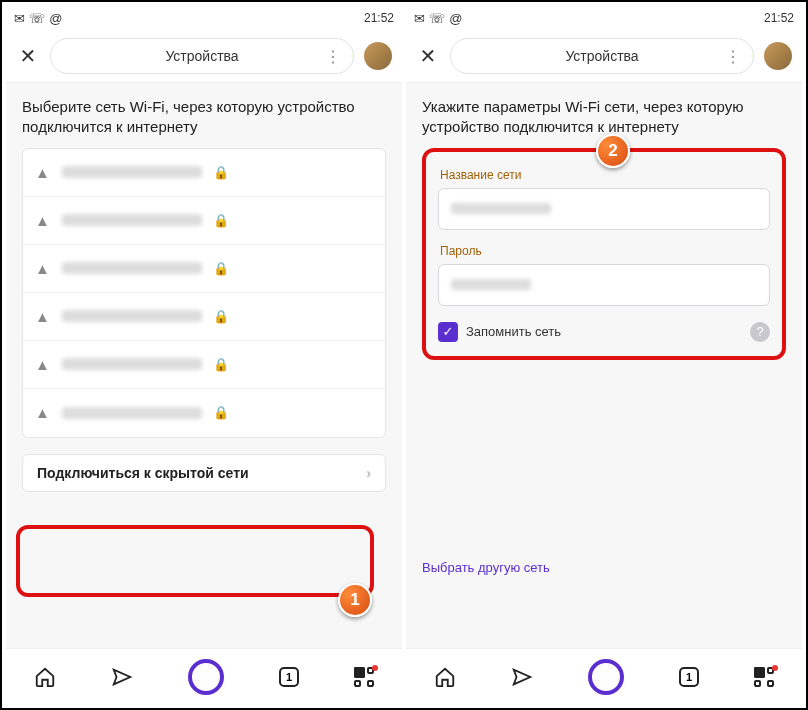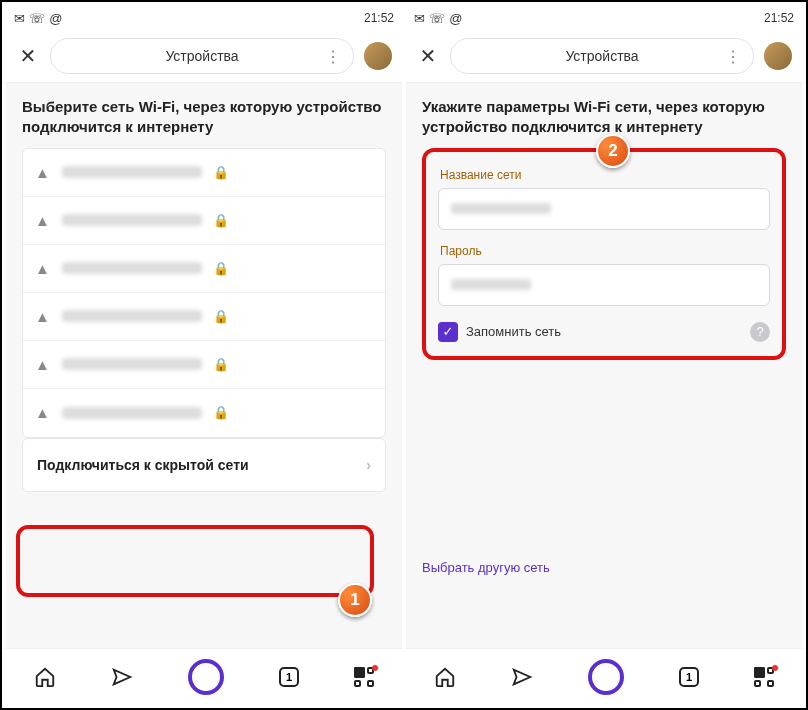--- a/index.html
+++ b/index.html
@@ -80,21 +80,21 @@
   }
   
   .content {
     flex: 1;
     padding: 14px 16px 0 16px;
     overflow: hidden;
     position: relative;
   }
   .heading {
     font-size: 15px;
-    font-weight: 700;
+    font-weight: 400;
     color: #222;
     line-height: 1.35;
     margin-bottom: 10px;
   }
   .subtle {
     font-size: 12px;
     color: #9a9aa0;
     margin-bottom: 6px;
   }
   .wifi-list {
@@ -116,24 +116,25 @@
   .wifi-name {
     flex: 1;
     height: 12px;
     background: #ddd;
     border-radius: 3px;
     filter: blur(2px);
     max-width: 140px;
   }
   .lock-icon { color: #aaa; font-size: 13px; }
   .hidden-net {
+    margin-top: 16px;
     background: #fff;
     border: 1px solid #e6e6ea;
     border-radius: 6px;
-    height: 54px;
+    height: 38px;
     display: flex;
     align-items: center;
     padding: 0 14px;
     font-size: 14px;
     font-weight: 600;
     color: #222;
     position: relative;
   }
   .hidden-net .chev {
     position: absolute;

